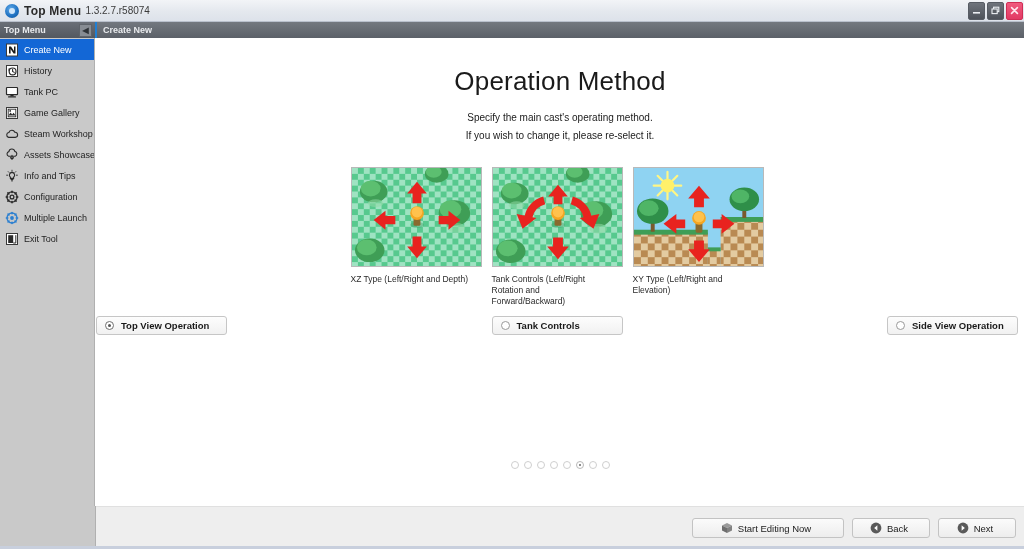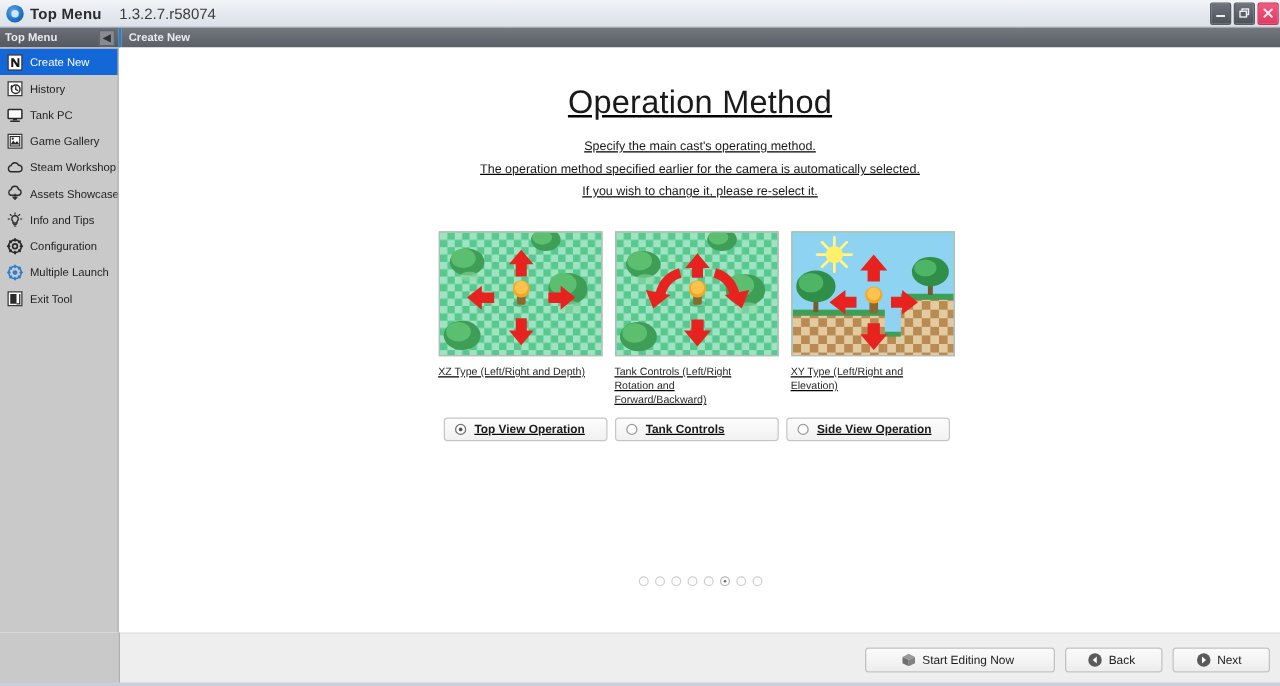--- a/index.html
+++ b/index.html
@@ -35,21 +35,21 @@
   .tb-app-icon::after {
     content: ""; position: absolute; left: 4px; top: 4px;
     width: 6px; height: 6px; border-radius: 50%;
     background: #cfe6fb;
   }
   .tb-title {
     font-size: 12px; font-weight: bold; color: #2b2b2b;
     letter-spacing: .2px; flex: none;
   }
   .tb-version {
-    font-size: 12px; color: #3a3a3a; margin-left: 14px; flex: none;
+    font-size: 10px; color: #3a3a3a; margin-left: 4px; flex: none;
   }
   .tb-spacer { flex: 1 1 auto; }
   .winbtns { display: flex; align-items: center; height: 22px; flex: none; margin-right: 1px; }
   .winbtn {
     width: 17px; height: 18px; margin-left: 2px;
     display: flex; align-items: center; justify-content: center;
     background: linear-gradient(to bottom, #6f747c 0%, #4d525a 100%);
     border: 1px solid #575c64; border-radius: 2px;
     box-sizing: border-box;
   }
@@ -116,21 +116,20 @@
   .side-ico svg { display: block; }
   .side-label { white-space: nowrap; overflow: hidden; }
 
   
   .content {
     position: absolute; left: 96px; top: 38px;
     width: 928px; height: 468px;
     background: #ffffff;
     box-sizing: border-box;
     overflow: hidden;
-    text-decoration: underline;
   }
   .page-title {
     text-align: center; font-size: 26px; color: #1a1a1a;
     margin-top: 28px; font-weight: normal; letter-spacing: .2px;
   }
   .page-desc {
     text-align: center; font-size: 10px; color: #1a1a1a;
     line-height: 18px; margin-top: 12px;
   }
 
@@ -148,21 +147,21 @@
     box-sizing: border-box; overflow: hidden;
     background: #8ed9b4;
     position: relative;
   }
   .thumb-box svg { display: block; width: 100%; height: 100%; }
   .thumb-cap {
     font-size: 8.5px; color: #2a2a2a; line-height: 11px;
     margin-top: 7px; width: 120px;
   }
   .radio-row {
-    display: flex; justify-content: center; margin-top: 9px;
+    display: flex; justify-content: space-between; margin-top: 9px;
   }
   .radio-col { width: 137px; }
   .radio-btn {
     width: 131px; height: 19px; box-sizing: border-box;
     background: linear-gradient(to bottom, #fdfdfd 0%, #f1f1f1 100%);
     border: 1px solid #c6c6c6; border-radius: 3px;
     display: flex; align-items: center;
     padding-left: 8px;
     font-size: 9.5px; font-weight: bold; color: #1a1a1a;
     cursor: default;
@@ -401,21 +400,20 @@
     </div>
 
   </div>
 
   <div class="content">
 
     <div class="page-title">Operation Method</div>
 
     <div class="page-desc">
       <div>Specify the main cast's operating method.</div>
-      <div>The operation method specified earlier for the camera is automatically selected.</div>
       <div>If you wish to change it, please re-select it.</div>
     </div>
 
     <div class="thumbs">
 
       <div class="thumb-col">
         <div class="thumb-box">
           <svg viewBox="0 0 131 100" preserveAspectRatio="none">
             <defs>
               <pattern id="checkA" width="12" height="12" patternUnits="userSpaceOnUse">

